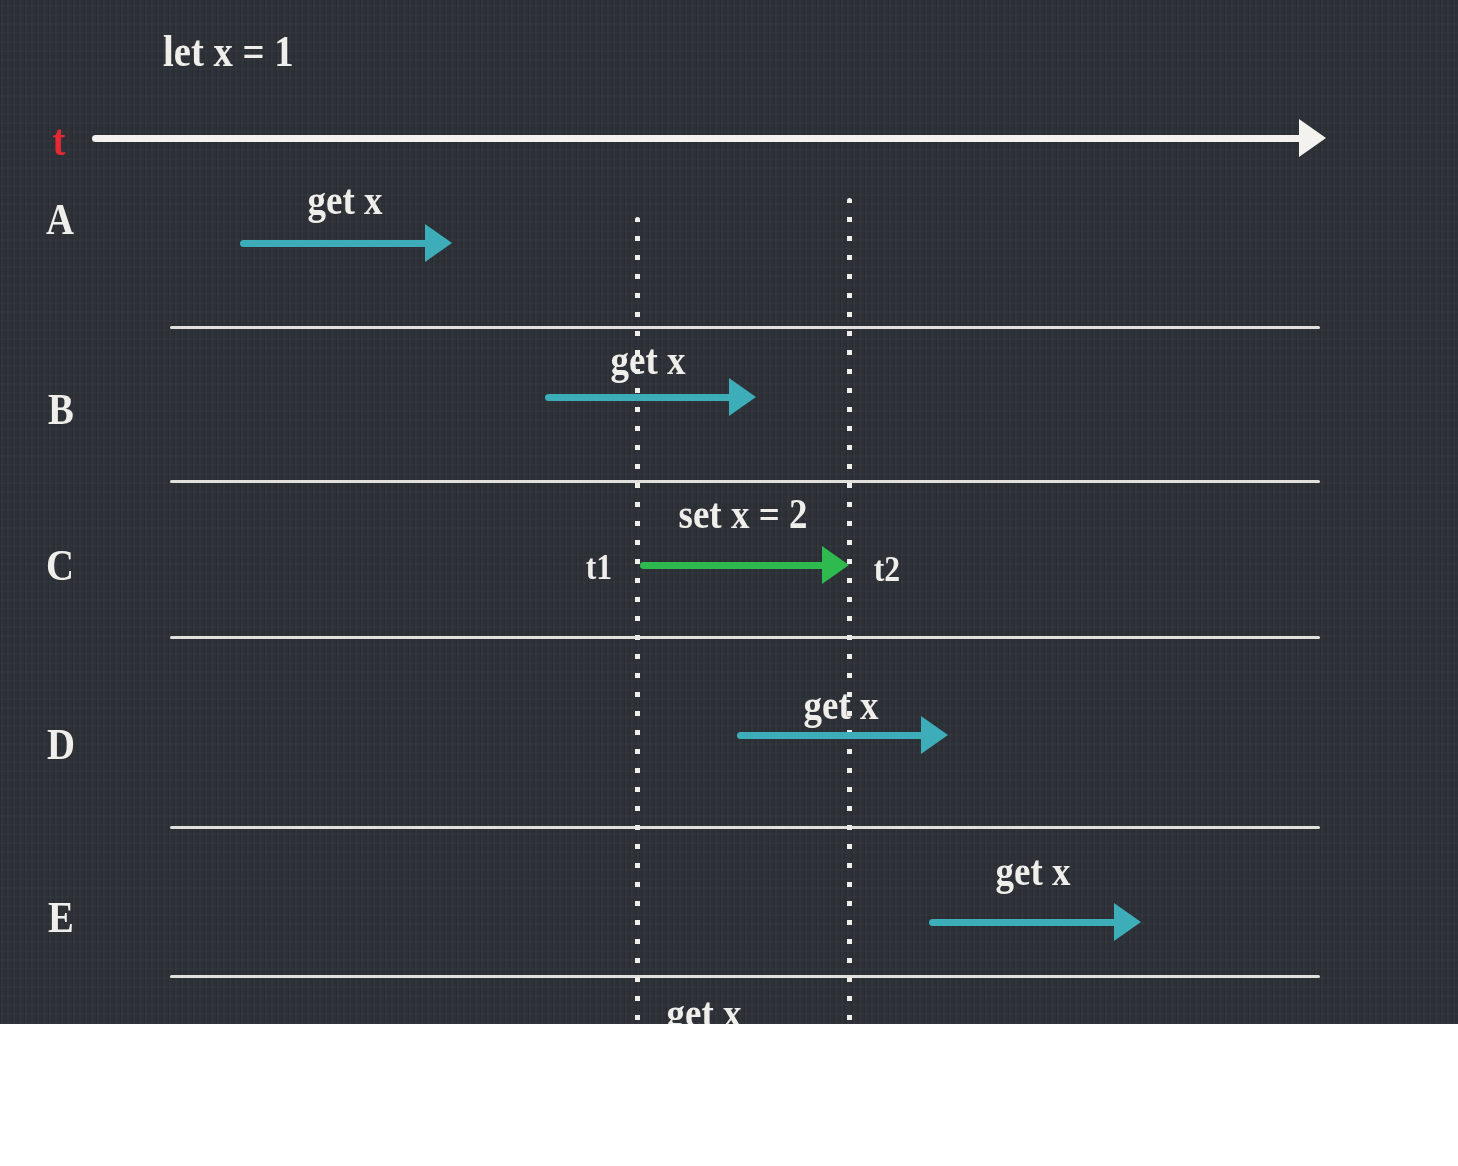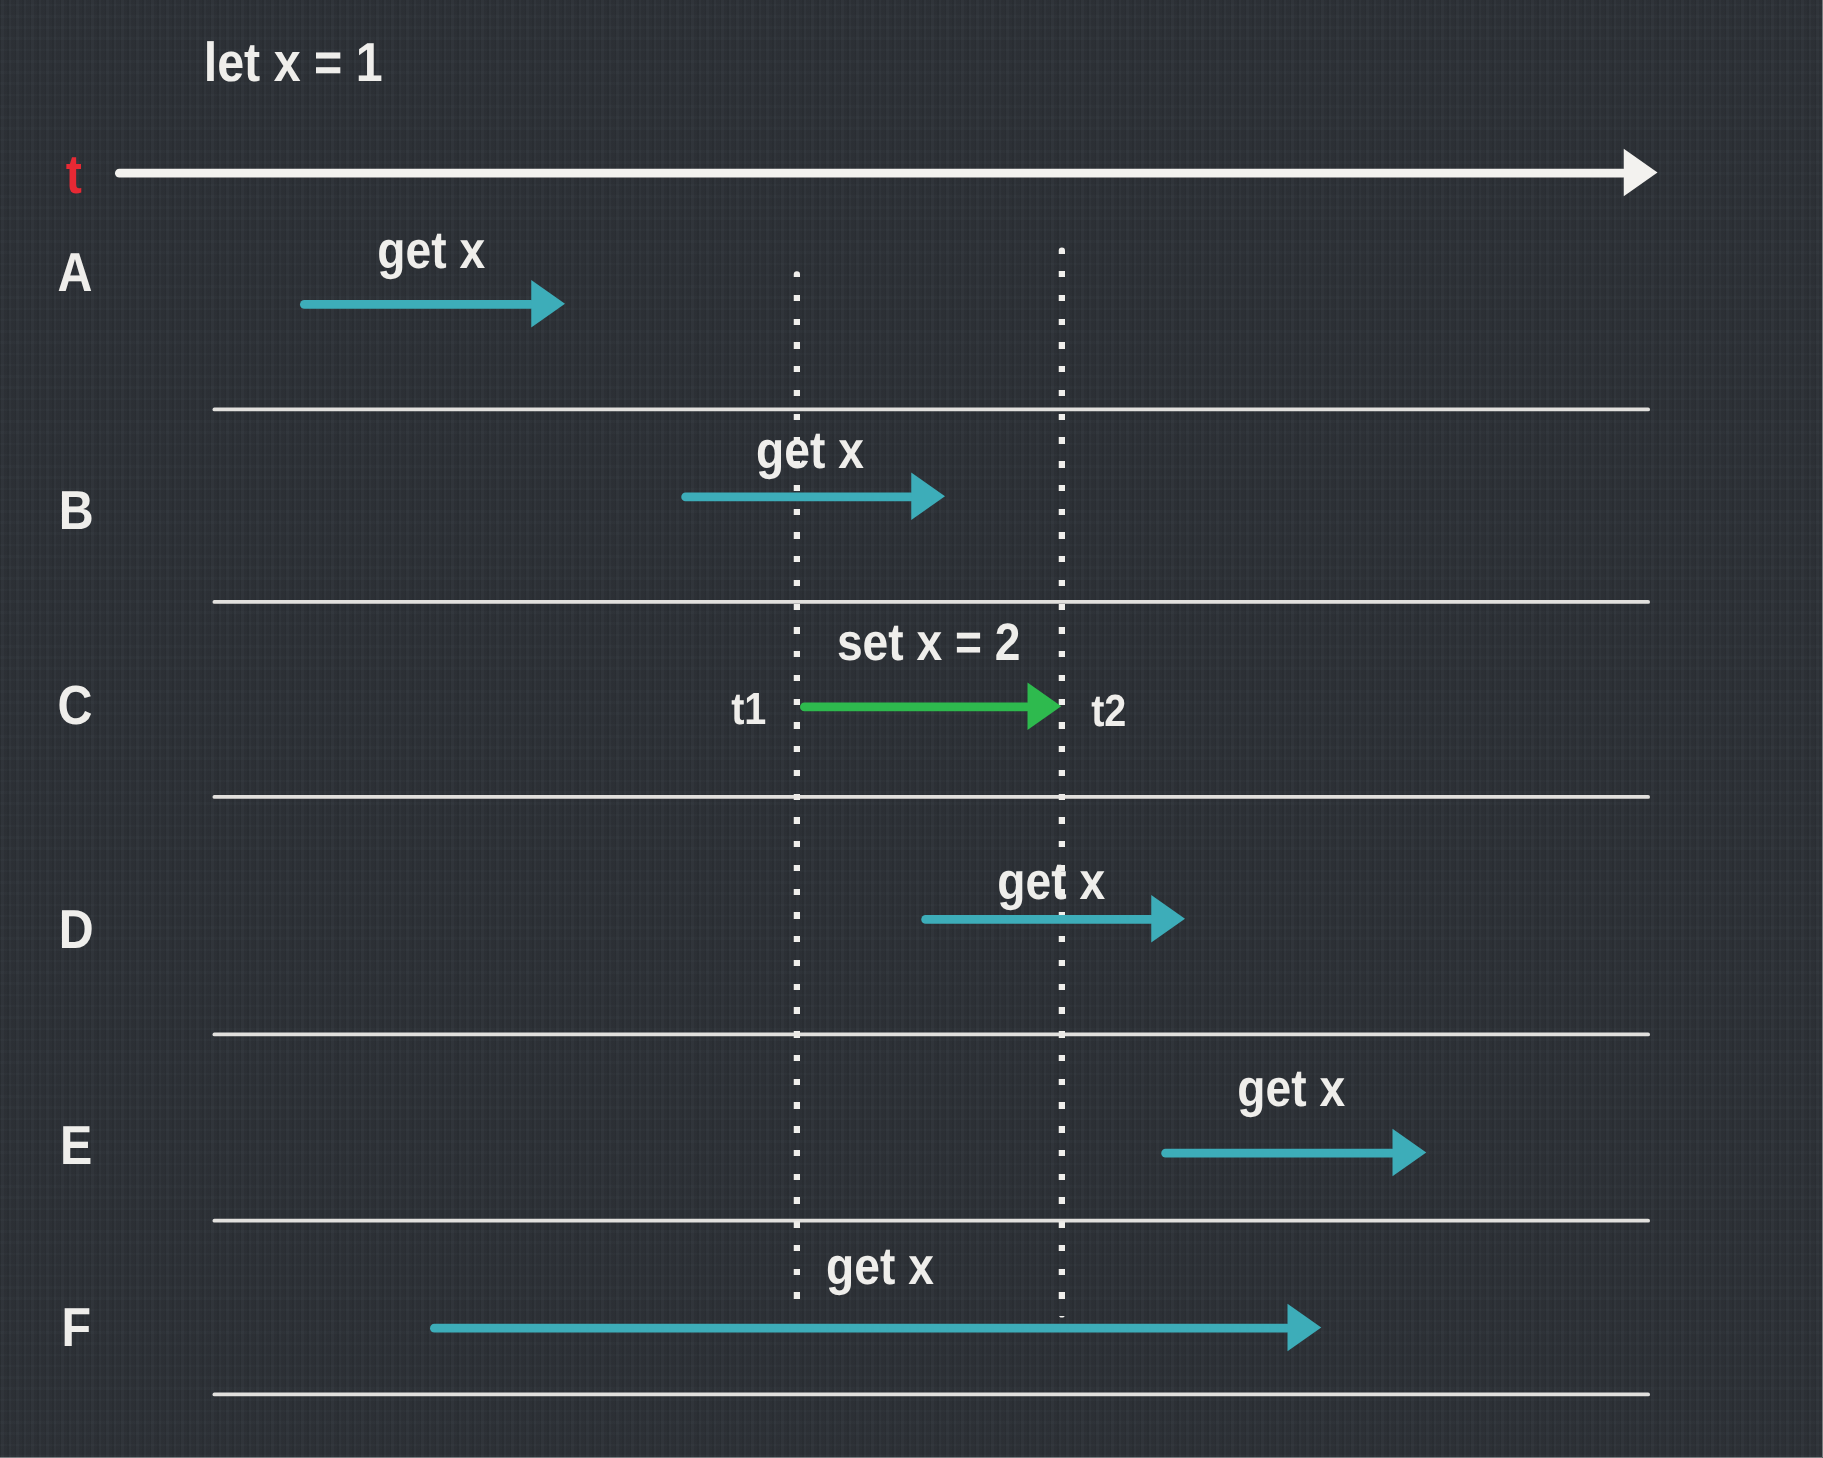--- a/index.html
+++ b/index.html
@@ -1,24 +1,24 @@
 <!DOCTYPE html>
 <html><head>
 <meta charset="utf-8">
 <style>
   html,body{margin:0;padding:0;}
   .canvas{
     position:relative;
-    width:1458px;height:1166px;
+    width:1458px;height:1024px;
     background-color:#2f343a;
     background-image:
       repeating-linear-gradient(90deg, rgba(0,0,0,.10) 0 1px, rgba(255,255,255,.012) 1px 3px, rgba(0,0,0,.05) 3px 6px),
       repeating-linear-gradient(0deg, rgba(255,255,255,.008) 0 2px, rgba(0,0,0,.03) 2px 9px);
     overflow:hidden;
-    font-family:Liberation Sans, sans-serif;
+    font-family:Liberation Serif, serif;
     font-weight:bold;
     -webkit-font-smoothing:antialiased;
   }
   .txt{white-space:nowrap;display:inline-block;}
   
   .clabel{position:absolute;transform:translate(-50%,-50%) scaleX(.88);color:#efeeeb;}
   .title{position:absolute;transform:scaleX(.88);transform-origin:left center;color:#efeeeb;font-size:44px;letter-spacing:0px;}
   .lane-letter{font-size:44px;}
   .op-label{font-size:42px;}
   .marker-label{font-size:36px;}

